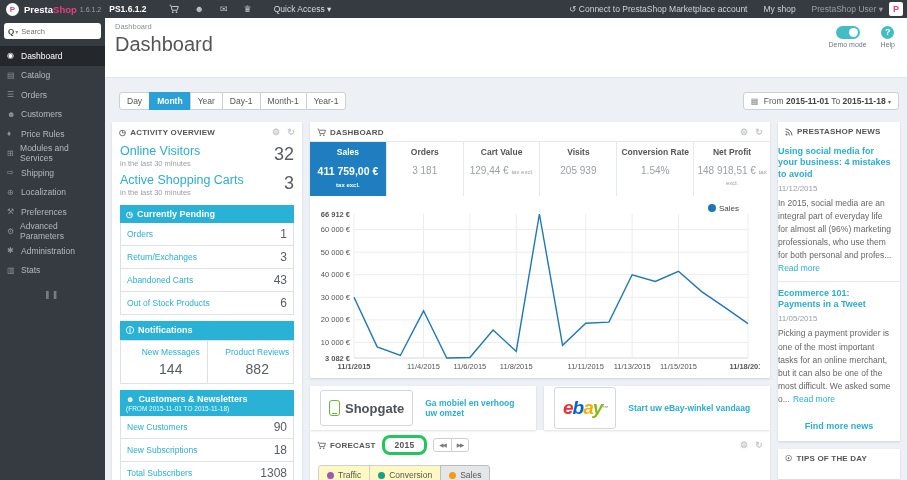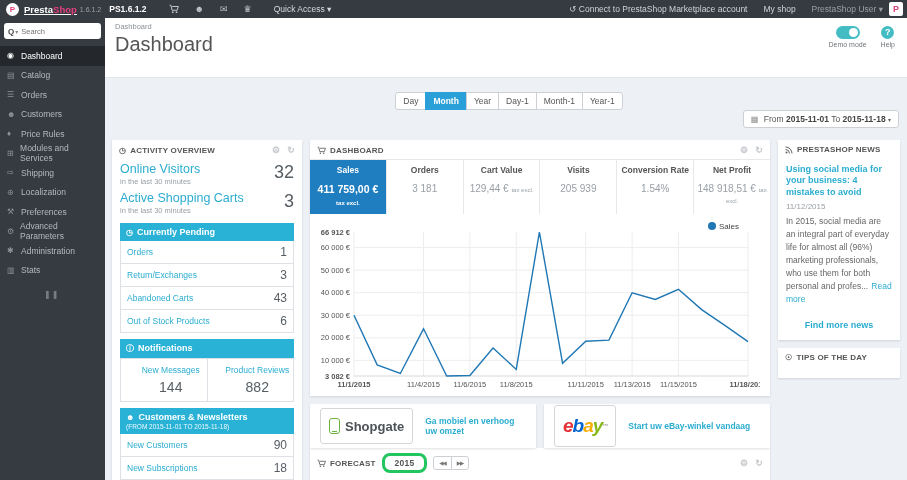--- a/index.html
+++ b/index.html
@@ -9,21 +9,21 @@
     background:#edf0f5; color:#555; font-size:11px; position:relative;
   }
   a { text-decoration:none; }
 
   
   .topbar { position:absolute; top:0; left:0; width:907px; height:18px;
     background:#363a41; color:#cfd2d6; display:flex; align-items:center;
     font-size:8.5px; z-index:10; }
   .tb-logo { width:13px; height:13px; border-radius:50%; background:#fff; margin:0 5px 0 6px;
     display:flex; align-items:center; justify-content:center; color:#e2407e; font-weight:bold; font-size:8px; }
-  .tb-brand { font-weight:bold; color:#fff; font-size:9.5px;text-decoration:underline; }
+  .tb-brand { font-weight:bold; color:#fff; font-size:9.5px; }
   .tb-brand .pink { color:#e2407e; }
   .tb-ver { color:#9ba0a6; font-size:7px; margin:0 8px 0 3px; }
   .tb-shopname { color:#fff; font-weight:bold; margin-right:14px; }
   .tb-ico { margin:0 8px; color:#c3c7cb; cursor:pointer; font-size:9px; }
   .tb-ico svg { vertical-align:-2px; }
   .tb-quick { margin-left:14px; color:#d7dadd; cursor:pointer; }
   .tb-right { margin-left:auto; display:flex; align-items:center; }
   .tb-right > * { margin-left:16px; cursor:pointer; }
   .tb-user { color:#9ba0a6; }
   .tb-avatar { width:14px; height:14px; margin:0 4px 0 6px; background:#fff; border-radius:2px;
@@ -52,21 +52,21 @@
   .breadcrumb { font-size:7.5px; color:#8a9196; }
   .page-title { font-size:20px; color:#555; font-weight:normal; margin-top:2px; }
   .head-tools { position:absolute; right:12px; top:8px; display:flex; gap:14px; text-align:center; }
   .tool { font-size:7px; color:#6f777d; cursor:pointer; }
   .toggle { width:24px; height:13px; background:#43bdc3; border-radius:7px; position:relative; margin:0 auto 2px auto; }
   .toggle .knob { position:absolute; right:2px; top:2px; width:9px; height:9px; background:#fff; border-radius:50%; }
   .help-bubble { width:13px; height:13px; border-radius:50%; background:#43bdc3; color:#fff;
     font-weight:bold; font-size:9px; line-height:13px; margin:0 auto 2px auto; }
 
   
-  .filter-row { display:flex; align-items:center; padding:14px 8px 0 14px;flex-direction:column; }
+  .filter-row { display:flex; align-items:center; padding:14px 8px 0 14px; }
   .btn-group { display:flex; }
   .fbtn { border:1px solid #ccd0d4; background:#fff; color:#555; font-size:8.5px;
     padding:3px 7px; margin-left:-1px; cursor:pointer; }
   .fbtn:first-child { border-radius:3px 0 0 3px; margin-left:0; }
   .fbtn:last-child { border-radius:0 3px 3px 0; }
   .fbtn.active { background:#2b9fd8; border-color:#2b9fd8; color:#fff; font-weight:bold; }
   .date-btn { margin-left:auto; border:1px solid #ccd0d4; background:#fff; border-radius:3px;
     font-size:8.5px; color:#555; padding:3px 7px; cursor:pointer; }
   .date-btn b { font-weight:bold; color:#444; }
   .date-btn .cal { color:#888; margin-right:3px; font-size:8px; }
@@ -140,21 +140,21 @@
   .nav-btn.last { border-radius:0 3px 3px 0; margin-left:-1px; }
   .legend-row { display:flex; padding:6px 8px; }
   .leg-btn { display:flex; align-items:center; border:1px solid #ccd0d4; background:#fef9c3;
     padding:4px 8px; font-size:8.5px; color:#555; margin-left:-1px; cursor:pointer; }
   .leg-btn:first-child { border-radius:3px 0 0 3px; margin-left:0; }
   .leg-btn:last-child { border-radius:0 3px 3px 0; }
   .leg-btn.active { background:#e4e6e8; border-color:#b9bdc1; }
   .leg-dot { width:7px; height:7px; border-radius:50%; margin-right:4px; }
 
   
-  .news-art { padding:6px 8px 8px 8px; border-bottom:1px solid #e6e9ec; }
+  .news-art { padding:6px 8px 8px 0; border-bottom:1px solid #e6e9ec; }
   .news-art:last-of-type { border-bottom:0; }
   .news-title { color:#2badd0; font-size:9px; font-weight:bold; line-height:1.25; display:block; }
   .news-date { color:#9aa0a6; font-size:8px; margin:4px 0 3px 0; }
   .news-x { color:#666; font-size:8.5px; line-height:1.3; }
   .read-more { color:#2badd0; font-size:8.5px; }
   .find-more { display:block; text-align:center; color:#2badd0; font-size:9px; font-weight:bold;
     padding:8px 0 10px 0; }
   .tips-body { padding:6px 8px; }
 </style>
 </head>
@@ -500,20 +500,26 @@
               </svg>
           </span>
           <span>PRESTASHOP NEWS</span>
         </div>
         <div class="news-art">
           <a class="news-title">Using social media for your business: 4 mistakes to avoid</a>
           <div class="news-date">11/12/2015</div>
           <span class="news-x">In 2015, social media are an integral part of everyday life for almost all (96%) marketing professionals, who use them for both personal and profes...</span>
           <a class="read-more">Read more</a>
         </div>
+        <div class="news-art">
+          <a class="news-title">Ecommerce 101: Payments in a Tweet</a>
+          <div class="news-date">11/05/2015</div>
+          <span class="news-x">Picking a payment provider is one of the most important tasks for an online merchant, but it can also be one of the most difficult. We asked some o...</span>
+          <a class="read-more">Read more</a>
+        </div>
         <a class="find-more">Find more news</a>
       </div>
 
       <div class="panel">
         <div class="panel-hd">
           <span class="hico">☉</span>
           <span>TIPS OF THE DAY</span>
         </div>
         <div class="tips-body">
           

